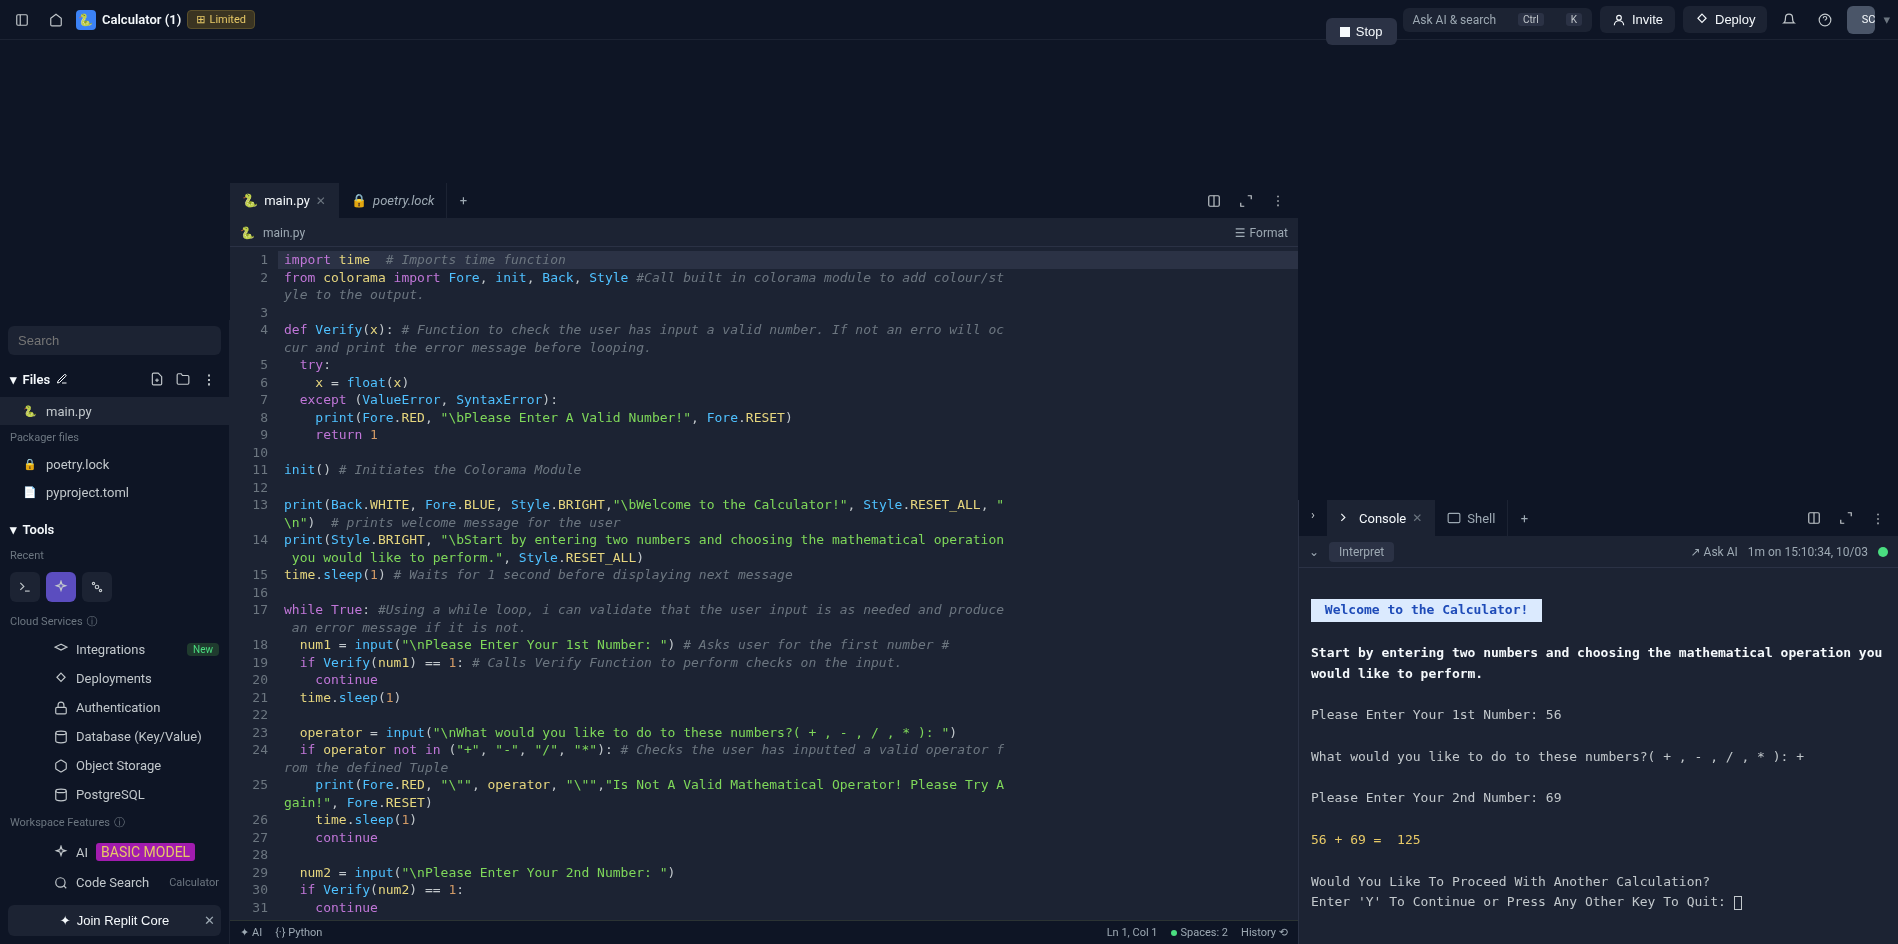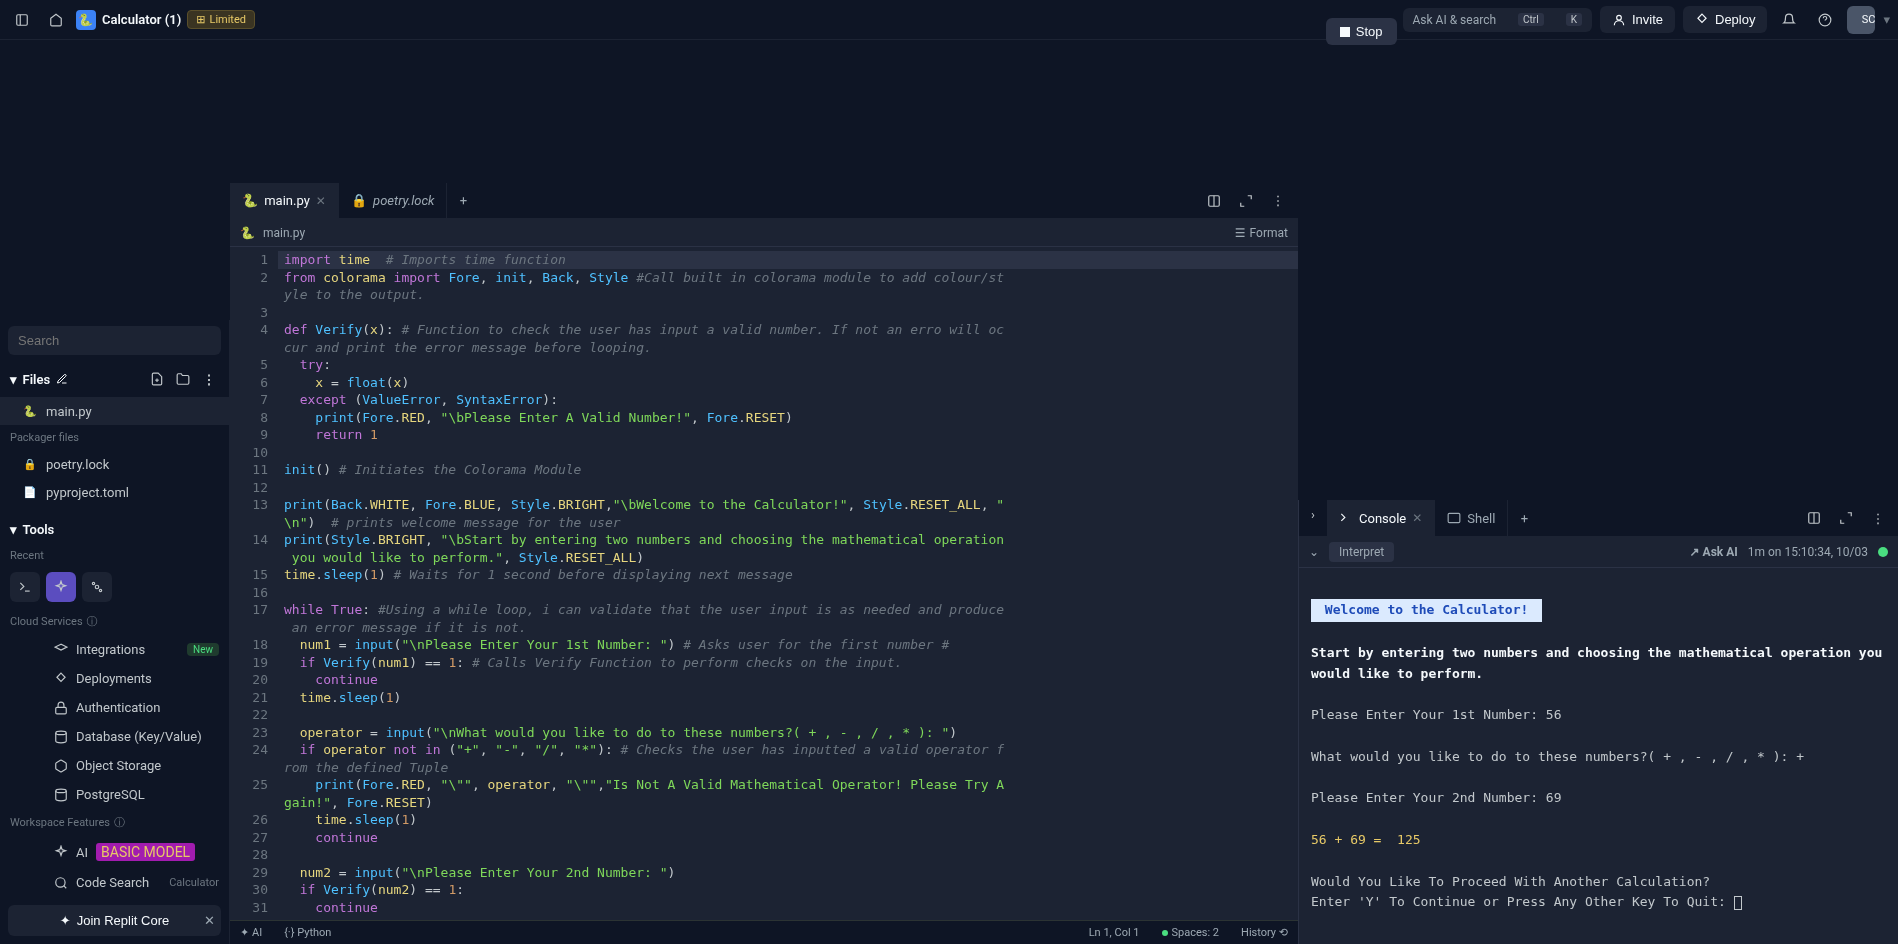--- a/index.html
+++ b/index.html
@@ -70,21 +70,21 @@
 
 .kw { color:#c076d8; } 
 .fn { color:#4fc1ff; }
 .str { color:#7fd85a; }
 .cmt { color:#6c7680; font-style:italic; }
 .id { color:#e6d67e; }
 .num { color:#d19a66; }
 .op { color:#c2c8cc; }
 .cls { color:#4fc1ff; }
 
-.statusbar { height:24px; background:#0e1525; border-top:1px solid #2b3333; display:flex; align-items:center; padding:0 10px; gap:22px; font-size:11px; color:#9da9b3; }
+.statusbar { height:24px; background:#0e1525; border-top:1px solid #2b3333; display:flex; align-items:center; padding:0 10px; gap:13px; font-size:11px; color:#9da9b3; }
 .statusbar .spacer { flex:1; }
 .dot { width:6px; height:6px; border-radius:50%; background:#4ade80; display:inline-block; margin-right:4px; }
 
 
 .console-pane { width:600px; background:#1c2333; display:flex; flex-direction:column; border-left:1px solid #2b3245; }
 .console-tabs { height:36px; background:#0e1525; display:flex; align-items:stretch; }
 .console-toolbar { height:28px; display:flex; align-items:center; justify-content:flex-end; padding:0 10px; gap:12px; font-size:12px; color:#9da9b3; border-bottom:1px solid #2b3245; }
 .toggle { width:28px; height:14px; background:#2b3245; border-radius:7px; position:relative; }
 .toggle::after { content:""; width:10px; height:10px; background:#6c7680; border-radius:50%; position:absolute; top:2px; left:2px; }
 .interpret-row { height:32px; display:flex; align-items:center; padding:0 10px; gap:10px; font-size:12px; color:#9da9b3; border-bottom:1px solid #2b3245; }
@@ -422,21 +422,21 @@
               <polyline points="9 21 3 21 3 15"></polyline>
             </svg>
           </div>
         <div class="iconbtn">⋮</div>
       </div>
     </div>
     <div class="interpret-row">
       <span>⌄</span>
       <span class="interpret-btn">Interpret</span>
       <span class="spacer"></span>
-      <span style="cursor:pointer;font-weight:bold;">↗ <span>Ask AI</span></span>
+      <span style="cursor:pointer;">↗ <span>Ask AI</span></span>
       <span>1m on 15:10:34, 10/03</span>
       <span class="green-dot"></span>
     </div>
     <div class="console-out">
 <span class="welcome-banner"> Welcome to the Calculator! </span>
 
 <span class="bold-white">Start by entering two numbers and choosing the mathematical operation you would like to perform.</span>
 
 <span>Please Enter Your 1st Number: 56</span>
 

